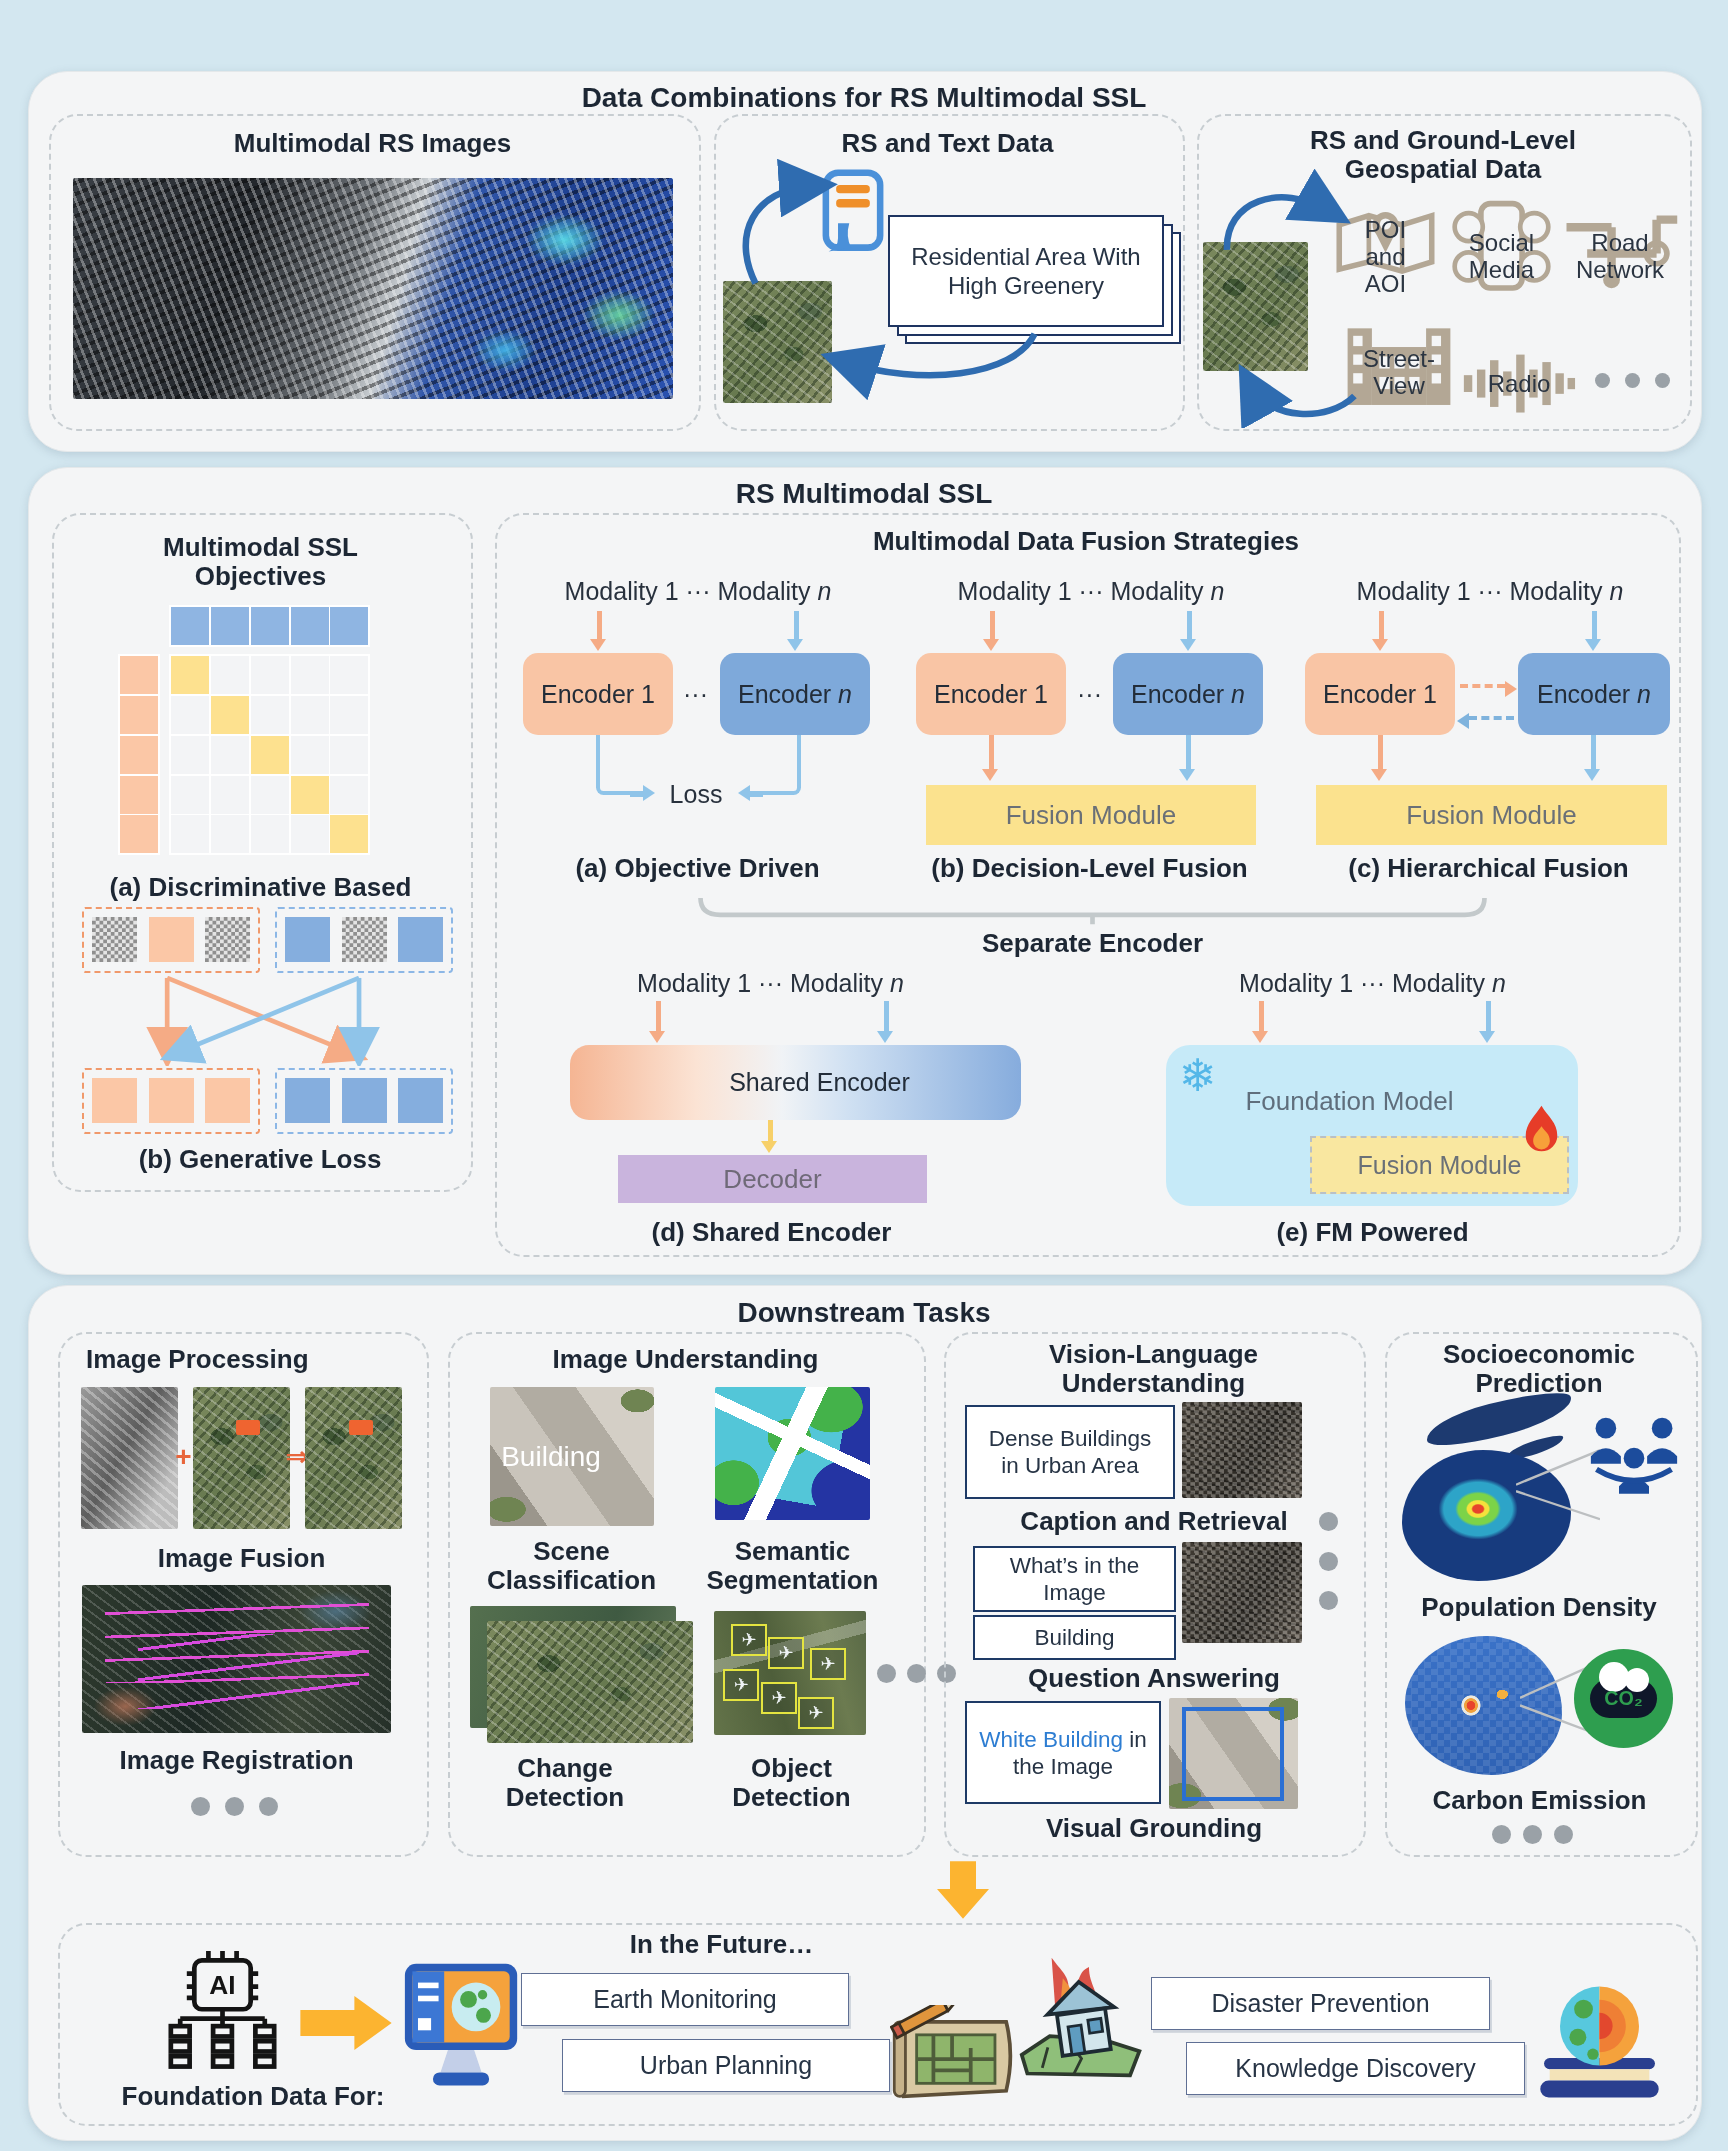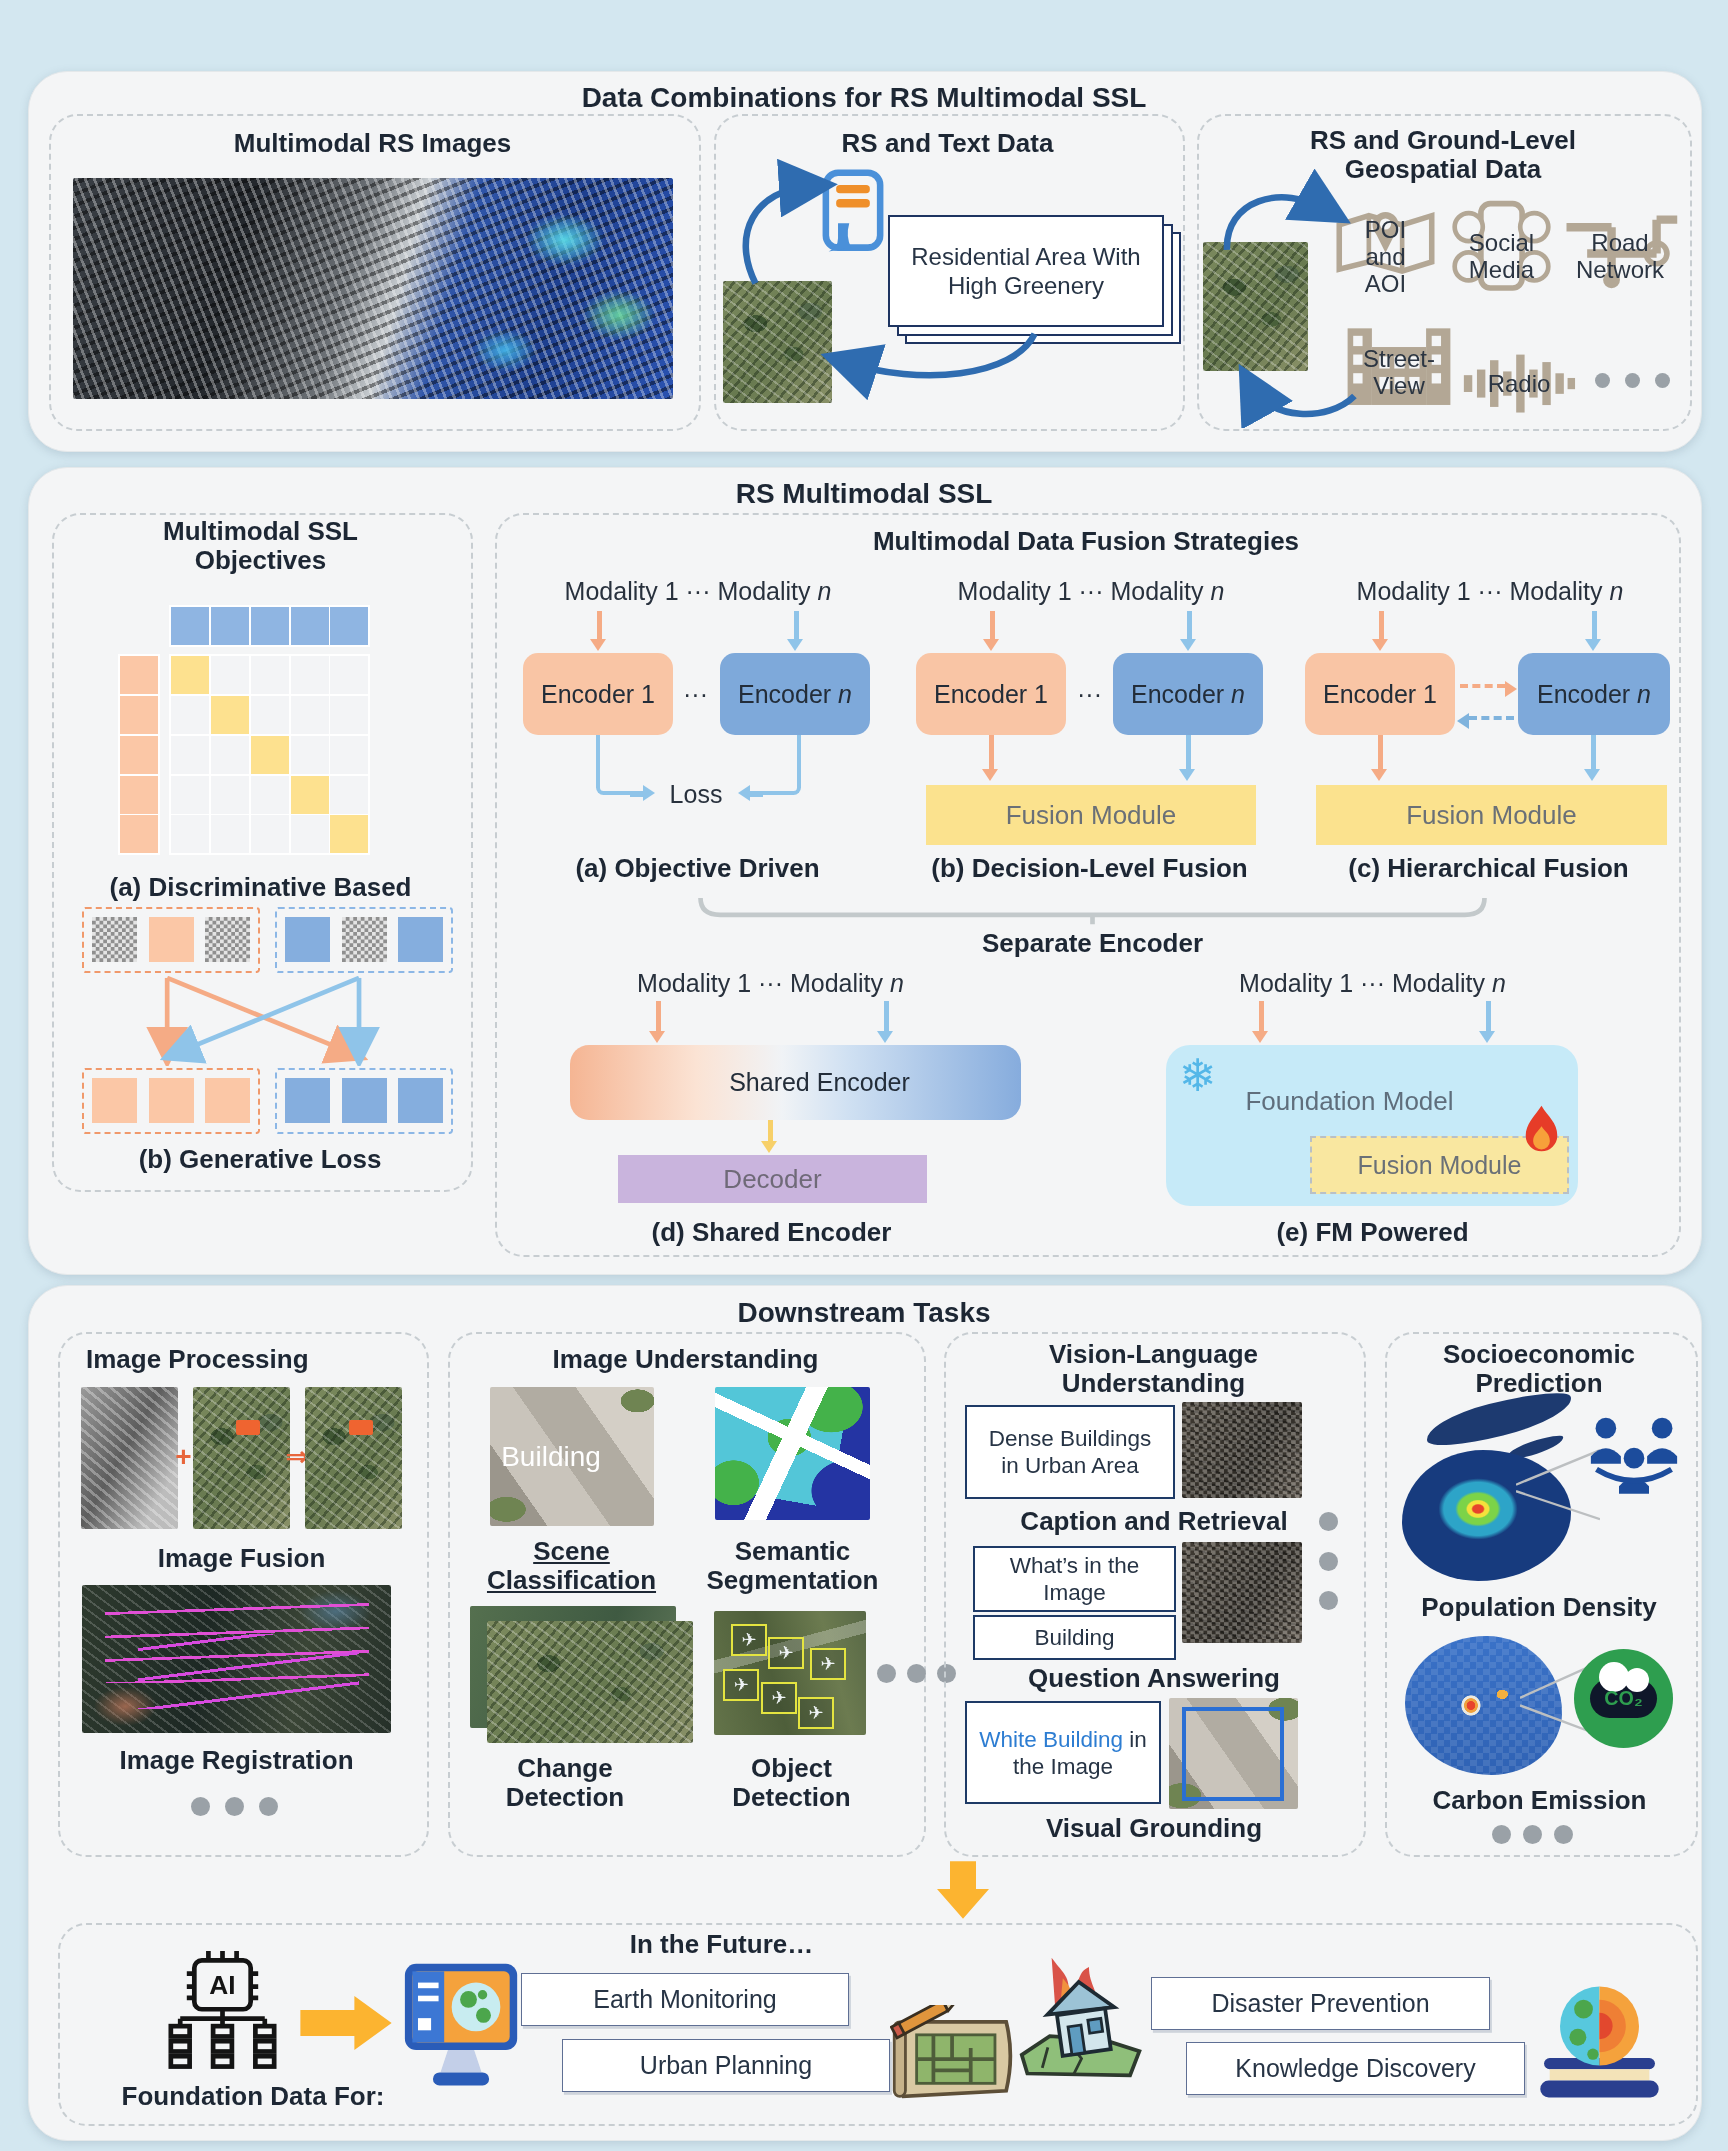--- a/index.html
+++ b/index.html
@@ -215,21 +215,21 @@
     </div>
   <svg class="abs" style="left:1197px;top:141px;" width="491" height="287" viewBox="0 0 524 306">
     <path d="M32,116 C30,64 88,44 140,74" fill="none" stroke="#2f6cb0" stroke-width="7" marker-end="url(#mB)"></path>
     <path d="M168,272 C140,300 78,298 58,262" fill="none" stroke="#2f6cb0" stroke-width="7" marker-end="url(#mB)"></path>
   </svg>
 
   <div class="panel" style="left:28px;top:467px;width:1672px;height:806px;"></div>
   <div class="ttl t30" style="left:583px;top:478px;width:562px;">RS Multimodal SSL</div>
 
   <div class="dashed" style="left:52px;top:513px;width:417px;height:675px;"></div>
-  <div class="ttl t28" style="left:120px;top:517px;width:281px;">Multimodal SSL Objectives</div>
+  <div class="ttl t28" style="left:120px;top:533px;width:281px;">Multimodal SSL Objectives</div>
   <div class="mrow" style="left:169px;top:605px;">
     <div class="mxcell bluecell"></div>
       <div class="mxcell bluecell"></div>
       <div class="mxcell bluecell"></div>
       <div class="mxcell bluecell"></div>
       <div class="mxcell bluecell"></div>
   </div>
   <div class="mcol" style="left:118px;top:654px;">
     <div class="mxcell orngcell"></div>
       <div class="mxcell orngcell"></div>
@@ -420,21 +420,21 @@
       <i></i>
       <i></i>
     </div>
 
   <div class="dashed" style="left:448px;top:1332px;width:474px;height:521px;"></div>
   <div class="ttl t28" style="left:542px;top:1345px;width:287px;">Image Understanding</div>
   <div class="img scene" style="left:490px;top:1387px;width:164px;height:139px;">
     <span style="position:absolute;left:11.2px;top:54px;color:#fff;font-size:28px;">Building</span>
   </div>
   <div class="img seg" style="left:715px;top:1387px;width:155px;height:133px;"></div>
-  <div class="ttl t28" style="left:471px;top:1537px;width:201px;text-decoration:underline;">Scene Classification</div>
+  <div class="ttl t28" style="left:471px;top:1537px;width:201px;">Scene Classification</div>
   <div class="ttl t28" style="left:684px;top:1537px;width:217px;">Semantic Segmentation</div>
   <div class="img" style="left:470px;top:1606px;width:206px;height:122px;background:linear-gradient(110deg,#55704f,#3f5a42 60%,#62795a);"></div>
   <div class="img sat" style="left:487px;top:1621px;width:206px;height:122px;"></div>
   <div class="img objimg" style="left:714px;top:1611px;width:152px;height:124px;">
     <span class="plane" style="left:17px;top:13px;width:32px;height:28px;">✈</span>
     <span class="plane" style="left:54px;top:26px;width:32px;height:28px;">✈</span>
     <span class="plane" style="left:96px;top:37px;width:32px;height:28px;">✈</span>
     <span class="plane" style="left:9.4px;top:58px;width:32px;height:28px;">✈</span>
     <span class="plane" style="left:47px;top:71px;width:32px;height:28px;">✈</span>
     <span class="plane" style="left:84px;top:86px;width:32px;height:28px;">✈</span>

